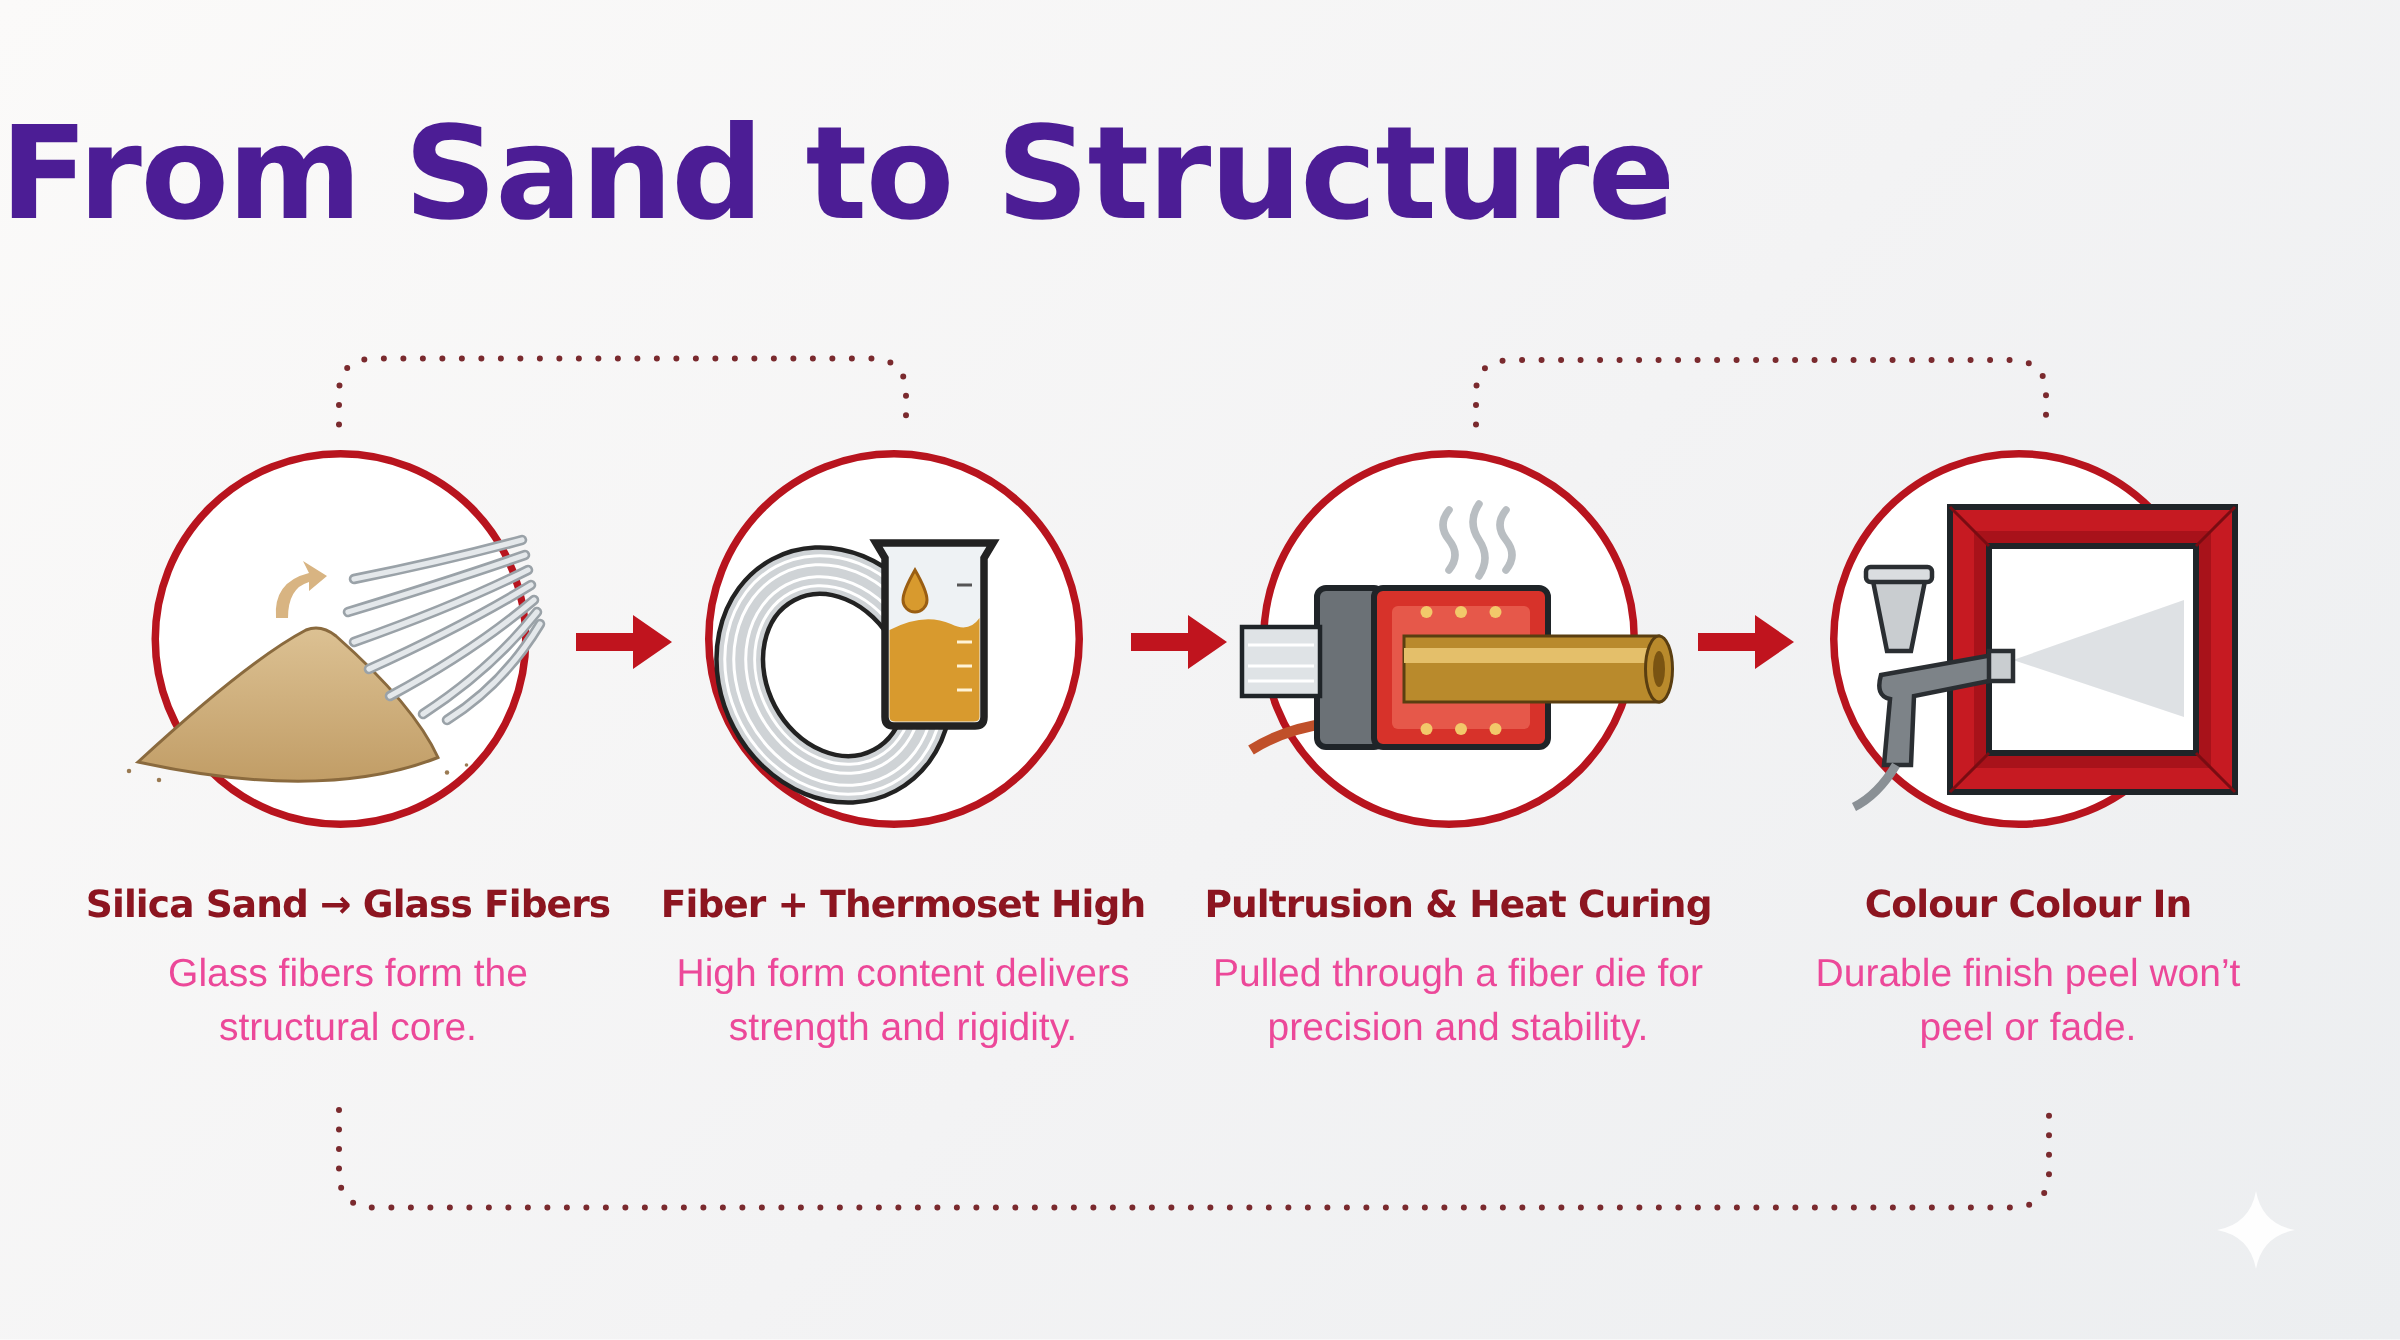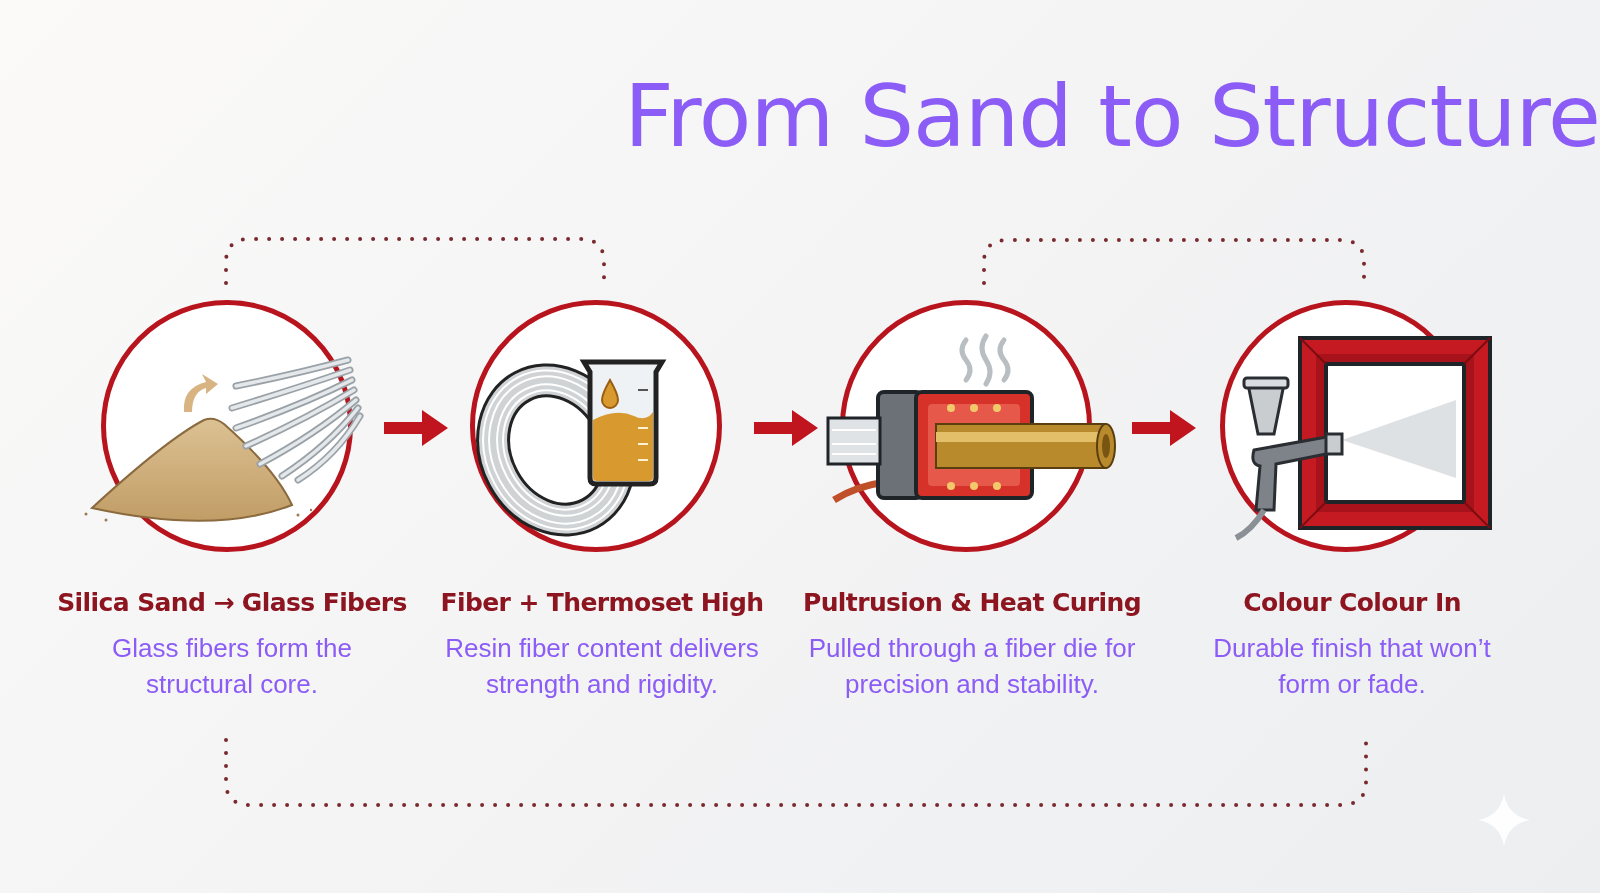--- a/index.html
+++ b/index.html
@@ -4,42 +4,42 @@
   <style>
     html, body { margin: 0; padding: 0; }
     body {
       width: 1600px; height: 893px; overflow: hidden;
       background: linear-gradient(135deg, #fbfaf9 0%, #f3f3f4 55%, #eceef0 100%);
       font-family: "Liberation Sans", sans-serif;
       position: relative;
     }
     .title {
       position: absolute; left: 0; right: 0; top: 66px;
-      text-align: right; font-size: 86px; font-weight: 400;
-      color: #8b5cf6; letter-spacing: -1px;
+      text-align: left; font-size: 86px; font-weight: 700;
+      color: #4c1d95; letter-spacing: -1px;
       font-family: "DejaVu Sans", sans-serif;
     }
     svg.connectors { position: absolute; left: 0; top: 0; }
     .step {
       position: absolute; top: 300px; width: 380px; text-align: center;
     }
     .circle {
       position: absolute; width: 252px; height: 252px; border-radius: 50%;
       border: 5px solid #b8141e; box-sizing: border-box; background: #ffffff;
     }
     .icon-art { position: absolute; }
     .step-title {
       position: absolute; left: 12px; right: 0; top: 288px;
       font-size: 25px; font-weight: 700; color: #8c1520;
       font-family: "DejaVu Sans", sans-serif; letter-spacing: -0.6px;
       white-space: nowrap;
     }
     .step-desc {
       position: absolute; left: 32px; right: 20px; top: 330px;
-      font-size: 26px; line-height: 36px; color: #8b5cf6;
+      font-size: 26px; line-height: 36px; color: #ec4899;
       font-family: "Liberation Sans", sans-serif;
     }
     .arrow { position: absolute; top: 408px; }
     .sparkle { position: absolute; left: 1476px; right: auto; top: 792px; }
   </style>
 </head>
 <body>
 
 <div class="title">From Sand to Structure</div>
 
@@ -112,21 +112,21 @@
     <path d="M187 120 Q210 108 228 116 Q240 122 247 112 L247 178 Q247 181 243 181 L191 181 Q187 181 187 178 Z" fill="#d89a2e"></path>
     <path d="M204 80 Q196 94 196 100 A8 8 0 0 0 212 100 Q212 94 204 80 Z" fill="#d89a2e" stroke="#9a5e12" stroke-width="2"></path>
     <g stroke="#fff3d6" stroke-width="2">
         <line x1="232" y1="128" x2="242" y2="128"></line>
         <line x1="232" y1="144" x2="242" y2="144"></line>
         <line x1="232" y1="160" x2="242" y2="160"></line>
       </g>
     <line x1="232" y1="90" x2="242" y2="90" stroke="#555" stroke-width="2"></line>
   </svg>
   <div class="step-title">Fiber + Thermoset High</div>
-  <div class="step-desc">Resin fiber content delivers strength and rigidity.</div>
+  <div class="step-desc">High form content delivers strength and rigidity.</div>
 </div>
 
 <svg class="arrow" width="70" height="40" style="left:752px;">
   <path d="M2 14 L40 14 L40 2 L66 20 L40 38 L40 26 L2 26 Z" fill="#c0141e"></path>
 </svg>
 
 <div class="step" style="left:776px;">
   <div class="circle" style="left:64px; top:0;"></div>
   <svg class="icon-art" width="380" height="260" style="left:0; top:0;">
     <g fill="none" stroke="#b9bec2" stroke-width="5" stroke-linecap="round">
@@ -178,18 +178,18 @@
         <line x1="334" y1="228" x2="308" y2="202"></line>
       </g>
     <path d="M186 140 L300 100 L300 178 Z" fill="#d6dadd" opacity="0.8"></path>
     <path d="M92 84 L128 84 L118 134 L102 134 Z" fill="#c9cdd0" stroke="#2a2e32" stroke-width="3"></path>
     <rect x="88" y="78" width="44" height="10" rx="3" fill="#dadde0" stroke="#2a2e32" stroke-width="3"></rect>
     <path d="M98 150 L176 136 L180 152 L120 164 L118 210 L100 210 L104 166 Q94 164 98 150 Z" fill="#7d8388" stroke="#2a2e32" stroke-width="3"></path>
     <rect x="170" y="134" width="16" height="20" fill="#c9cdd0" stroke="#2a2e32" stroke-width="3"></rect>
     <path d="M108 210 Q96 230 80 238" stroke="#8a9095" stroke-width="6" fill="none"></path>
   </svg>
   <div class="step-title">Colour Colour In</div>
-  <div class="step-desc">Durable finish that won’t form or fade.</div>
+  <div class="step-desc">Durable finish peel won’t peel or fade.</div>
 </div>
 
 <svg class="sparkle" width="56" height="56">
   <path d="M28 2 Q32 24 54 28 Q32 32 28 54 Q24 32 2 28 Q24 24 28 2 Z" fill="#ffffff" opacity="0.9"></path>
 </svg>
 
 </body></html>

